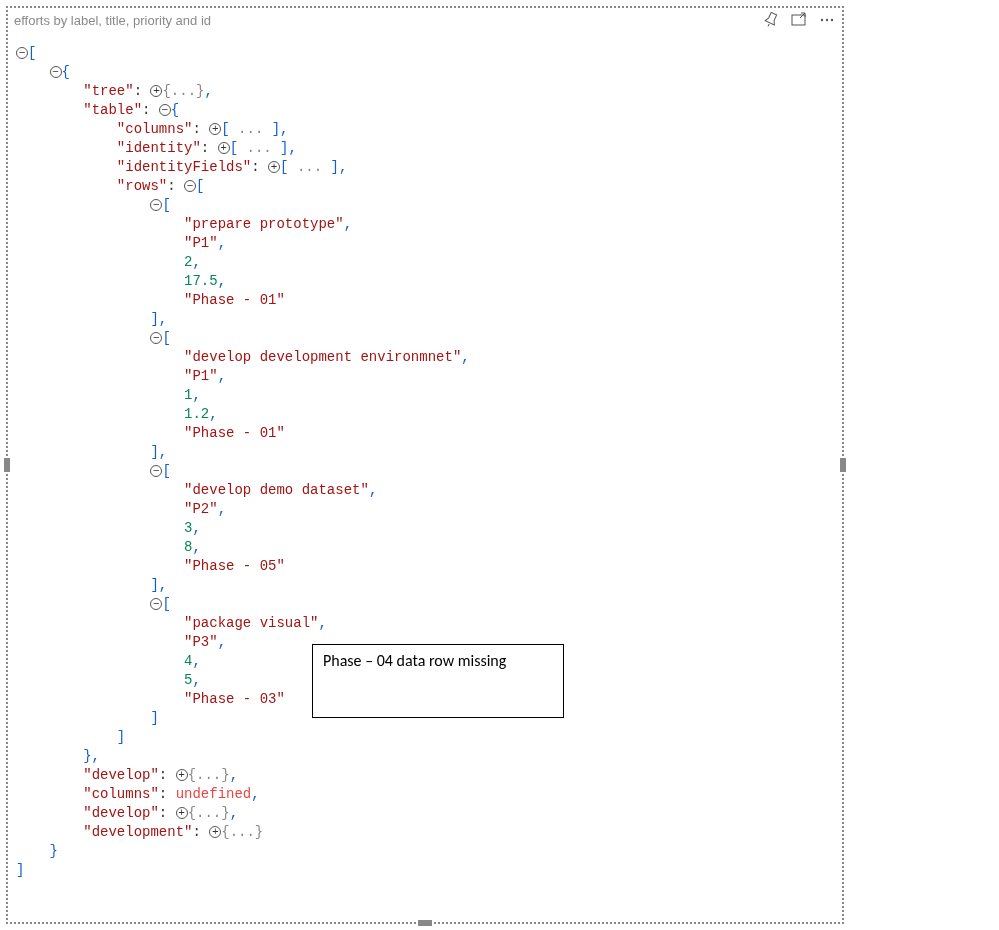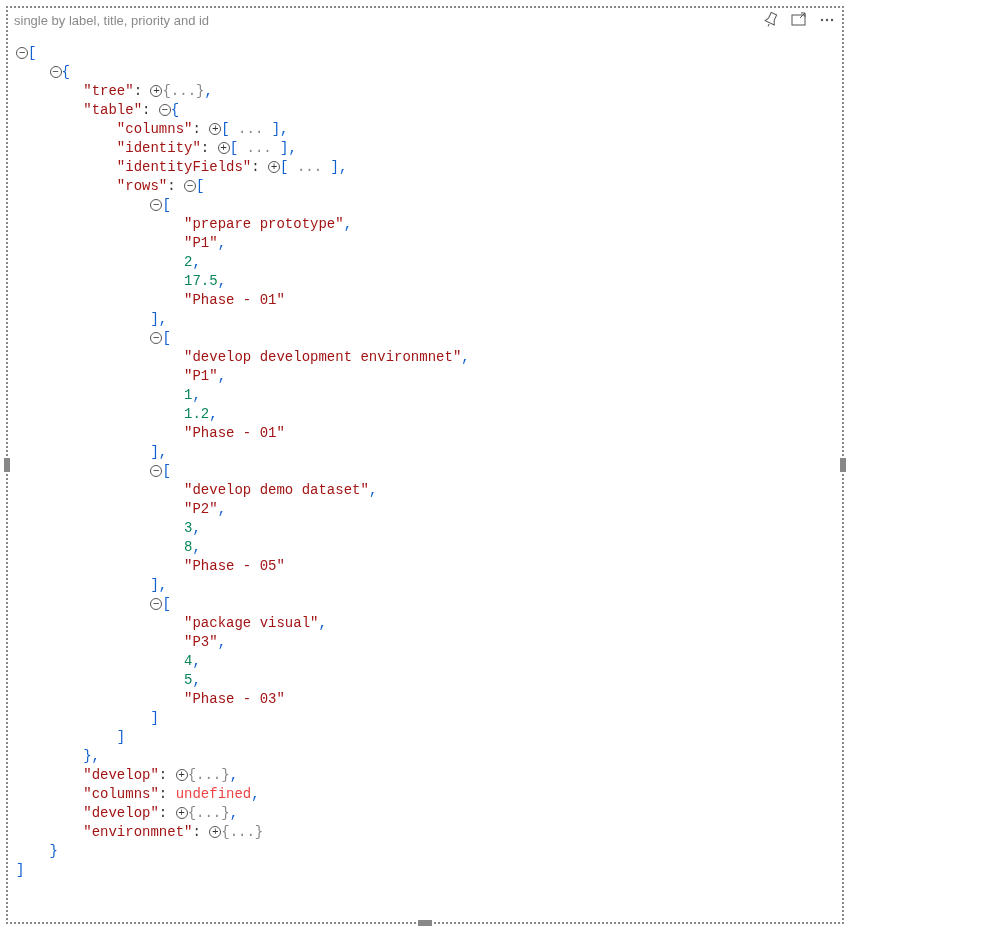--- a/index.html
+++ b/index.html
@@ -99,21 +99,21 @@
   .lm { left: -4px; top: 50%; transform: translateY(-50%); }
   .rm { right: -4px; top: 50%; transform: translateY(-50%); }
   .bm { bottom: -4px; left: 50%; transform: translateX(-50%); }
 </style>
 </head>
 <body>
 
 <div class="visual-container">
 
   <div class="title-bar">
-    <div class="title">single by label, title, priority and id</div>
+    <div class="title">efforts by label, title, priority and id</div>
     <div class="title-actions">
       <span class="icon">
         <svg viewBox="0 0 16 16" fill="none" stroke="currentColor" stroke-width="1">
           <path d="M5 1 L11 1 L11 7 L13 11 L3 11 L5 7 Z M8 11 L8 15" transform="rotate(25 8 8)"></path>
         </svg>
       </span>
       <span class="icon">
         <svg viewBox="0 0 16 16" fill="none" stroke="currentColor" stroke-width="1">
           <rect x="1" y="3" width="13" height="10"></rect>
           <path d="M9 6 L14 1 M10 1 L14 1 L14 5"></path>
@@ -163,21 +163,22 @@
                     <span class="key">"<span>P3</span>"</span><span class="br">,</span>
                     <span class="num">4</span><span class="br">,</span>
                     <span class="num">5</span><span class="br">,</span>
                     <span class="key">"<span>Phase - 03</span>"</span>
                 <span class="br">]</span>
             <span class="br">]</span>
         <span class="br">},</span>
         <span class="key">"<span>develop</span>"</span>: <span class="toggle">+</span><span class="ellips">{...}</span><span class="br">,</span>
         <span class="key">"<span>columns</span>"</span>: <span class="undef">undefined</span><span class="br">,</span>
         <span class="key">"<span>develop</span>"</span>: <span class="toggle">+</span><span class="ellips">{...}</span><span class="br">,</span>
-        <span class="key">"<span>environmnet</span>"</span>: <span class="toggle">+</span><span class="ellips">{...}</span>
+        <span class="key">"<span>development</span>"</span>: <span class="toggle">+</span><span class="ellips">{...}</span>
     <span class="br">}</span>
 <span class="br">]</span></div>
 
+  <div class="annotation">Phase – 04 data row missing</div>
 
   <div class="handle lm"></div>
   <div class="handle rm"></div>
   <div class="handle h bm"></div>
 </div>
 
 </body></html>

